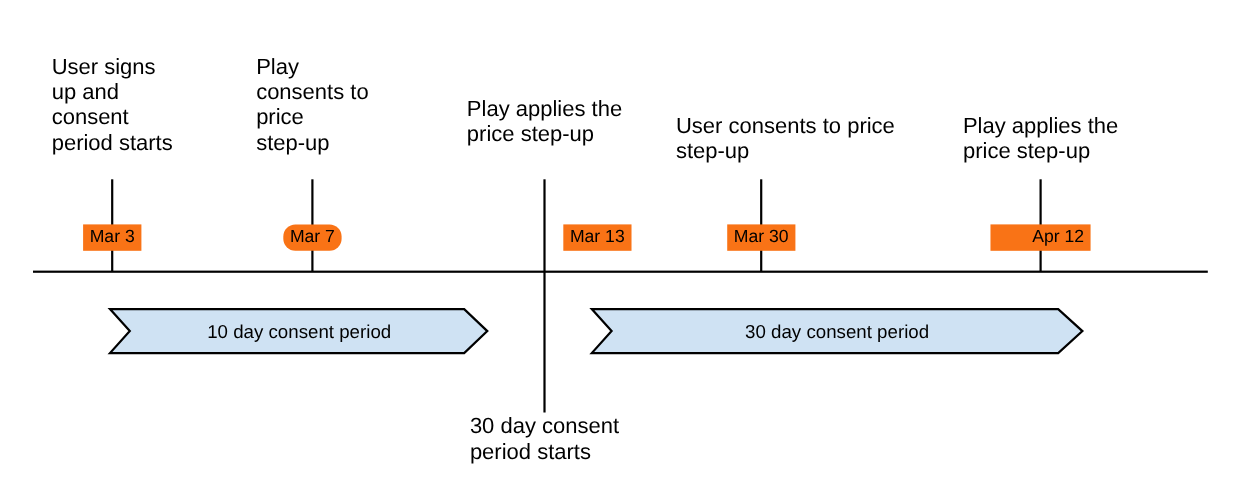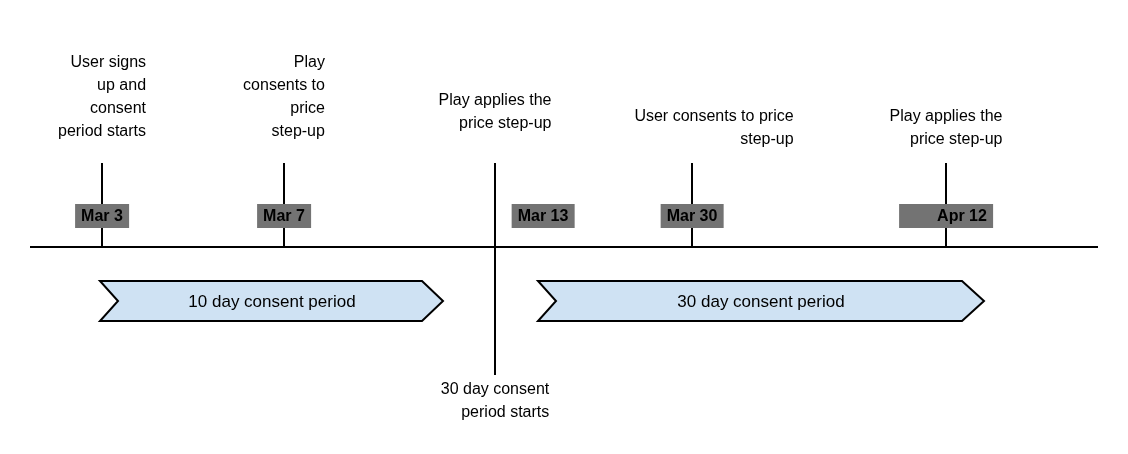--- a/index.html
+++ b/index.html
@@ -26,36 +26,35 @@
   }
   .tick {
     position: absolute;
     width: 2px;
     background: #000000;
   }
   .m-label {
     position: absolute;
     transform: translateX(-50%);
     white-space: pre-line;
-    text-align: right;
-    font-size: 16px;
+    text-align: left;
+    font-size: 20px;
     line-height: 23px;
     color: #000000;
   }
   .chip {
     position: absolute;
     top: 204px;
     transform: translateX(-50%);
-    background: #737373;
+    background: #f97316;
     font-size: 16px;
     line-height: 20px;
     padding: 2px 6px;
     white-space: nowrap;
     z-index: 2;
-    font-weight: bold;
   }
   .banner {
     position: absolute;
   }
   .banner text {
     font-family: "Liberation Sans", "DejaVu Sans", sans-serif;
     font-size: 17px;
     fill: #000000;
   }
 </style>
@@ -71,21 +70,21 @@
 consent
 period starts</div>
   <div class="tick" style="left:101px; top:163px; height:84px;"></div>
   <div class="chip" style="left:102px;">Mar 3</div>
 
   <div class="m-label" style="left:284px; top:50px;">Play
 consents to
 price
 step-up</div>
   <div class="tick" style="left:283px; top:163px; height:84px;"></div>
-  <div class="chip" style="left:284px;">Mar 7</div>
+  <div class="chip" style="left:284px;border-radius:11px;">Mar 7</div>
 
   <div class="m-label" style="left:495px; top:88px;">Play applies the
 price step-up</div>
   <div class="tick" style="left:494px; top:163px; height:212px;"></div>
   <div class="chip" style="left:495px;margin-left:48px;">Mar 13</div>
   <div class="m-label" style="left:495px; top:377px;">30 day consent
 period starts</div>
 
   <div class="m-label" style="left:692px; top:104px;margin-left:22px;">User consents to price
 step-up</div>

